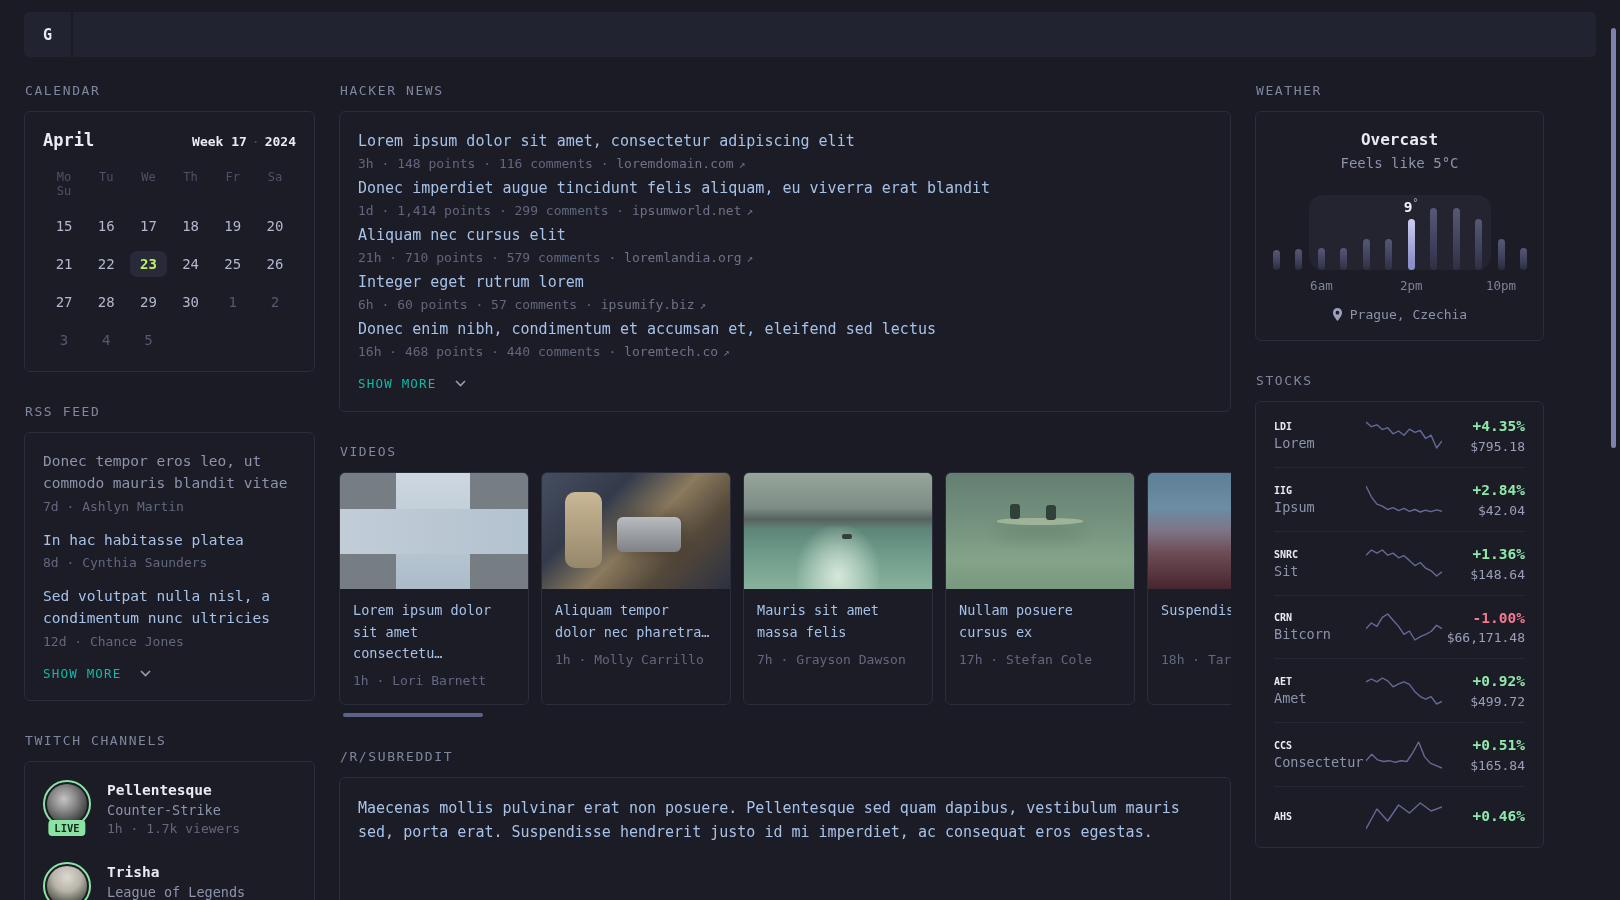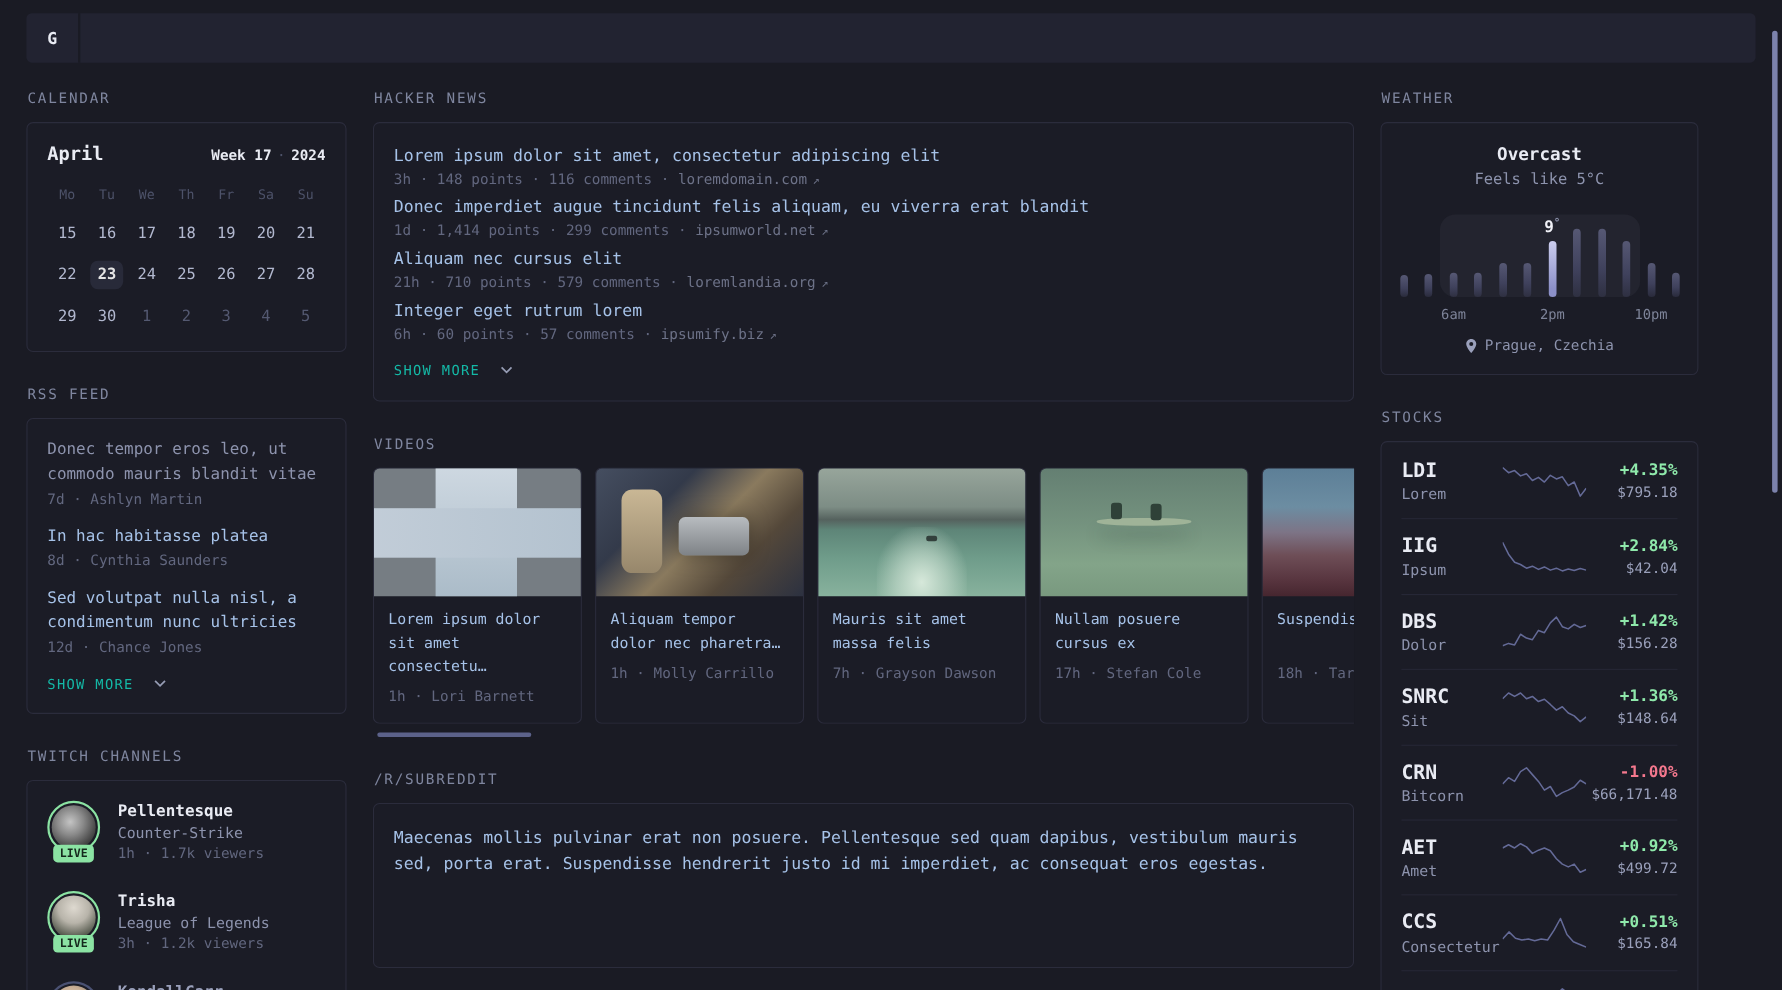--- a/index.html
+++ b/index.html
@@ -32,25 +32,25 @@
   .col-right{width:289px;flex:none;}
   .section + .section{margin-top:32px;}
   .section-title{font-size:13px;letter-spacing:1.6px;color:#7f869f;margin:0 0 13px 1px;font-weight:normal;}
   .card{border:1px solid var(--border);border-radius:6px;background:var(--card);padding:18px;}
 
   
   .cal-head{display:flex;justify-content:space-between;align-items:baseline;}
   .cal-month{font-size:17px;color:var(--white);font-weight:bold;}
   .cal-week{font-size:13px;color:var(--white);font-weight:bold;}
   .cal-week .sep{color:var(--faint);font-weight:normal;margin:0 5px;}
-  .cal-weekdays,.cal-grid{display:grid;grid-template-columns:repeat(7,1fr);text-align:center;}
+  .cal-weekdays,.cal-grid{display:grid;grid-template-columns:repeat(6,1fr);text-align:center;}
   .cal-weekdays{margin-top:20px;font-size:12px;color:var(--faint);}
   .cal-grid{margin-top:15px;row-gap:12px;font-size:14px;color:#b2b8cf;}
   .day{height:26px;line-height:26px;}
-  .day.selected{background:#282a39;border-radius:7px;color:#e5e5e5;margin:0 3px;font-weight:bold;}
+  .day.selected{background:#282a39;border-radius:7px;color:#bef264;margin:0 3px;font-weight:bold;}
   .day.muted{color:#545971;}
 
   
   .rss-item + .rss-item{margin-top:16px;}
   .item-title{display:block;font-size:14.5px;line-height:1.5;color:var(--link);}
   .item-title.visited{color:var(--muted);}
   .feed-meta,.meta{font-size:13px;color:var(--dim);margin-top:4px;}
   .meta a{color:#6d7288;}
   .ext{margin-left:5px;font-size:11px;color:#6d7288;}
   .show-more{display:inline-flex;align-items:center;gap:18px;margin-top:17px;font-size:12.5px;
@@ -128,21 +128,21 @@
   .wx-axis{position:relative;width:254px;height:15px;margin:8px auto 0;font-size:12.5px;color:#7d8398;}
   .wx-axis span{position:absolute;transform:translateX(-50%);white-space:nowrap;}
   .wx-loc{margin-top:14px;display:flex;align-items:center;justify-content:center;gap:7px;
       font-size:13px;color:var(--muted);}
 
   
   .stocks-card{padding:2px 18px;}
   .st-row{display:flex;align-items:center;padding:13px 0;}
   .st-row + .st-row{border-top:1px solid #262736;}
   .st-left{width:92px;flex:none;}
-  .st-sym{font-size:18px;color:var(--white);font-weight:bold;line-height:1.3;}
+  .st-sym{font-size:10px;color:var(--white);font-weight:bold;line-height:1.3;}
   .st-name{font-size:13.5px;color:var(--muted);margin-top:2px;}
   .st-spark{flex:none;width:76px;height:32px;}
   .st-right{flex:1;text-align:right;white-space:nowrap;}
   .st-change{font-size:14.5px;font-weight:bold;line-height:1.3;}
   .pos{color:var(--green);} .neg{color:var(--red);}
   .st-price{font-size:13px;color:var(--slate);margin-top:3px;}
 
   
   .page-scrollbar{position:absolute;right:4px;top:28px;width:5px;height:420px;border-radius:3px;background:#7c82ab;}
 </style>
@@ -293,20 +293,26 @@
     <div class="meta">
       <span class="meta-text">21h · 710 points · 579 comments · </span><a class="domain">loremlandia.org</a><span class="ext">↗</span>
     </div>
   </div>
             <div class="hn-item">
     <a class="hn-title">Integer eget rutrum lorem</a>
     <div class="meta">
       <span class="meta-text">6h · 60 points · 57 comments · </span><a class="domain">ipsumify.biz</a><span class="ext">↗</span>
     </div>
   </div>
+            <div class="hn-item">
+    <a class="hn-title">Donec enim nibh, condimentum et accumsan et, eleifend sed lectus</a>
+    <div class="meta">
+      <span class="meta-text">16h · 468 points · 440 comments · </span><a class="domain">loremtech.co</a><span class="ext">↗</span>
+    </div>
+  </div>
           </div>
         <button class="show-more">
             <span>SHOW MORE</span>
             <svg width="11" height="7" viewBox="0 0 11 7">
               <polyline points="1,1 5.5,5.5 10,1" fill="none" stroke="#969cb4" stroke-width="1.6"></polyline>
             </svg>
           </button>
       </div>
     </div>
 
@@ -416,33 +422,20 @@
     <div class="st-spark"><svg width="76" height="32" viewBox="0 0 76 32">
                   <polyline fill="none" stroke="#646a97" stroke-width="1.4" stroke-linejoin="round" points="0.0,3.0 5.4,13.8 10.9,21.1 16.3,23.2 21.7,26.5 27.1,24.7 32.6,27.6 38.0,25.4 43.4,28.3 48.9,26.5 54.3,29.0 59.7,27.2 65.1,28.6 70.6,26.8 76.0,28.3"></polyline>
                 </svg></div>
     <div class="st-right">
       <div class="st-change pos">+2.84%</div>
       <div class="st-price">$42.04</div>
     </div>
   </div>
             <div class="st-row">
     <div class="st-left">
-      <div class="st-sym">DBS</div>
-      <div class="st-name">Dolor</div>
-    </div>
-    <div class="st-spark"><svg width="76" height="32" viewBox="0 0 76 32">
-                  <polyline fill="none" stroke="#646a97" stroke-width="1.4" stroke-linejoin="round" points="0.0,29.0 5.4,26.9 10.9,28.3 16.3,18.6 21.7,22.1 27.1,23.5 32.6,15.1 38.0,17.2 43.4,8.2 48.9,3.0 54.3,11.7 59.7,13.7 65.1,9.6 70.6,12.4 76.0,10.6"></polyline>
-                </svg></div>
-    <div class="st-right">
-      <div class="st-change pos">+1.42%</div>
-      <div class="st-price">$156.28</div>
-    </div>
-  </div>
-            <div class="st-row">
-    <div class="st-left">
       <div class="st-sym">SNRC</div>
       <div class="st-name">Sit</div>
     </div>
     <div class="st-spark"><svg width="76" height="32" viewBox="0 0 76 32">
                   <polyline fill="none" stroke="#646a97" stroke-width="1.4" stroke-linejoin="round" points="0.0,8.2 5.4,3.0 10.9,6.1 16.3,3.0 21.7,8.2 27.1,6.1 32.6,10.8 38.0,8.7 43.4,13.4 48.9,18.6 54.3,15.5 59.7,21.2 65.1,23.8 70.6,29.0 76.0,24.8"></polyline>
                 </svg></div>
     <div class="st-right">
       <div class="st-change pos">+1.36%</div>
       <div class="st-price">$148.64</div>
     </div>

